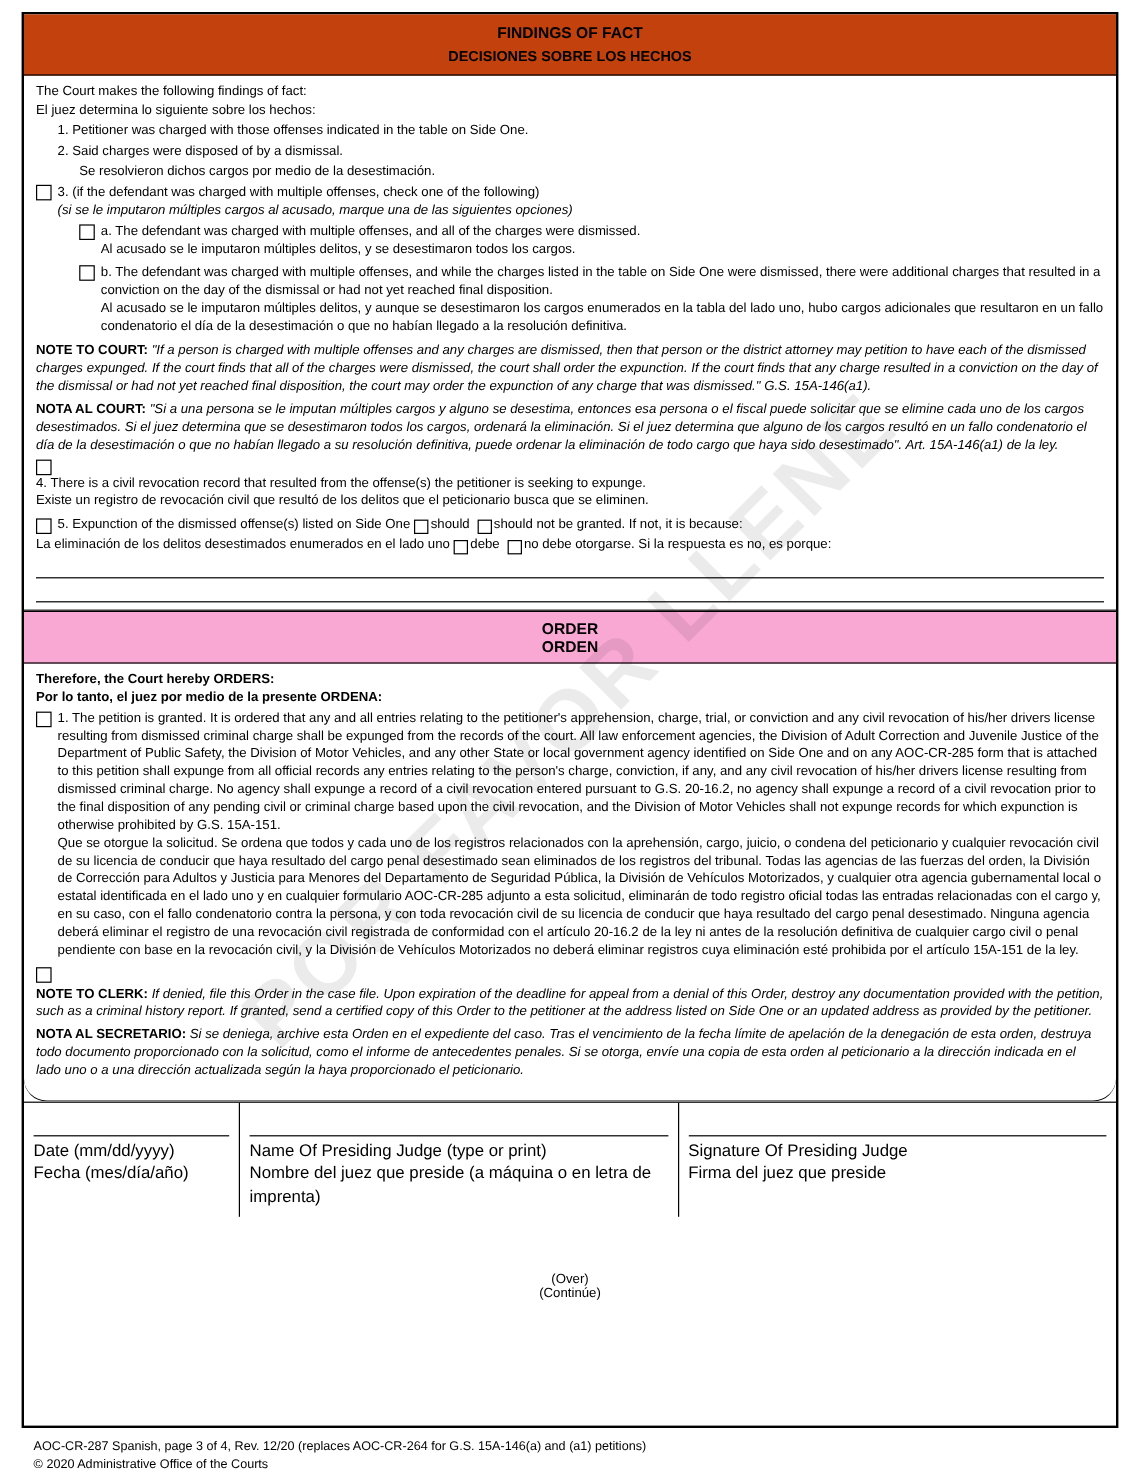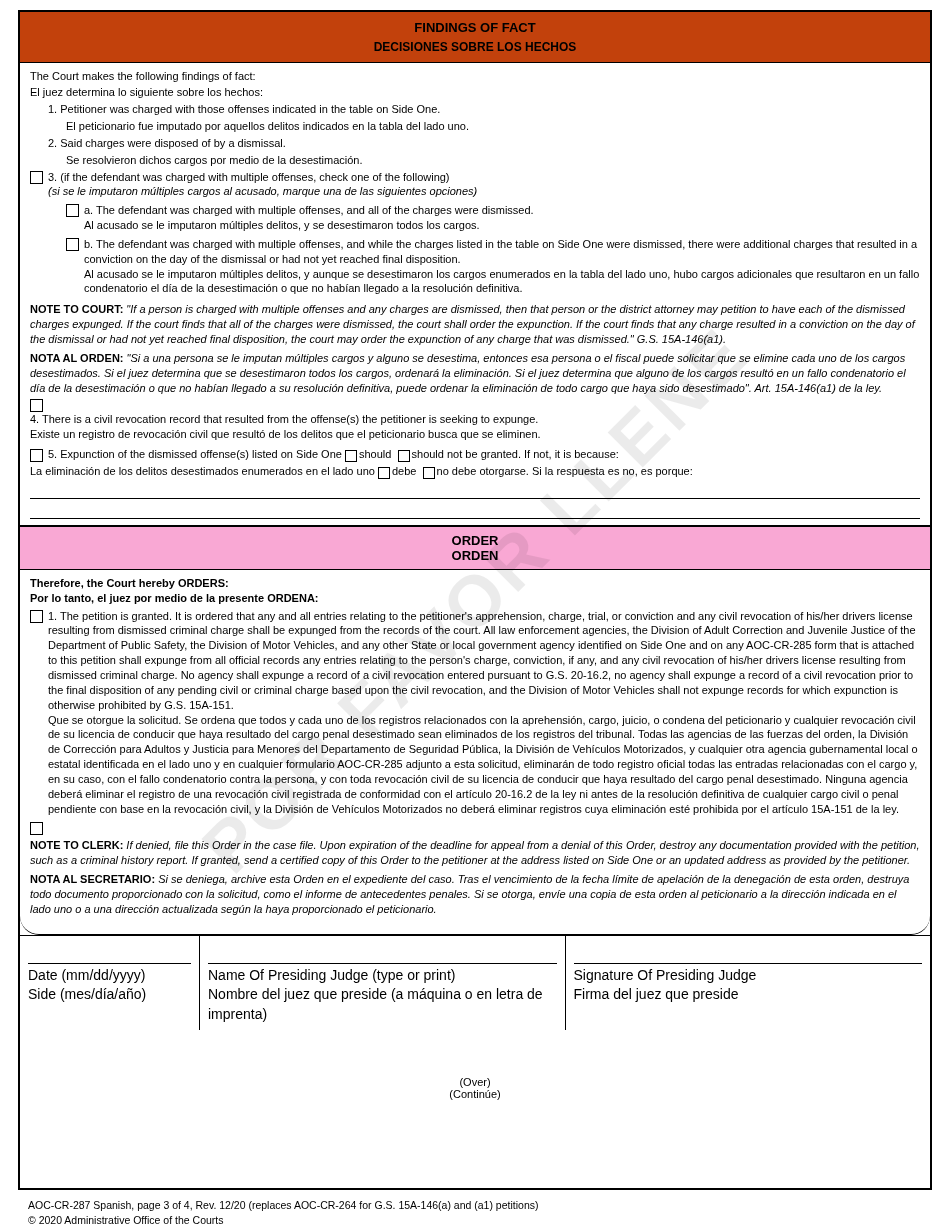--- a/index.html
+++ b/index.html
@@ -161,21 +161,20 @@
 
     <div class="section-header">
       <div>FINDINGS OF FACT</div>
       <div class="subtitle">DECISIONES SOBRE LOS HECHOS</div>
     </div>
 
     <div class="findings-body">
       <div>The Court makes the following findings of fact:</div>
       <div>El juez determina lo siguiente sobre los hechos:</div>
       <div class="indent1">1. Petitioner was charged with those offenses indicated in the table on Side One.</div>
-      <div class="indent2">El peticionario fue imputado por aquellos delitos indicados en la tabla del lado uno.</div>
       <div class="indent1">2. Said charges were disposed of by a dismissal.</div>
       <div class="indent2">Se resolvieron dichos cargos por medio de la desestimación.</div>
 
       <div class="checkbox-row">
         <span class="checkbox"></span>
         <div>
           <span>3. (if the defendant was charged with multiple offenses, check one of the following)</span><br>
           <span class="italic">(si se le imputaron múltiples cargos al acusado, marque una de las siguientes opciones)</span>
         </div>
       </div>
@@ -194,21 +193,21 @@
           <span>b. The defendant was charged with multiple offenses, and while the charges listed in the table on Side One were dismissed, there were additional charges that resulted in a conviction on the day of the dismissal or had not yet reached final disposition.</span><br>
           <span>Al acusado se le imputaron múltiples delitos, y aunque se desestimaron los cargos enumerados en la tabla del lado uno, hubo cargos adicionales que resultaron en un fallo condenatorio el día de la desestimación o que no habían llegado a la resolución definitiva.</span>
         </div>
       </div>
 
       <div class="note-block">
         <span class="bold">NOTE TO COURT:</span>
         <span class="italic">"If a person is charged with multiple offenses and any charges are dismissed, then that person or the district attorney may petition to have each of the dismissed charges expunged. If the court finds that all of the charges were dismissed, the court shall order the expunction. If the court finds that any charge resulted in a conviction on the day of the dismissal or had not yet reached final disposition, the court may order the expunction of any charge that was dismissed." G.S. 15A-146(a1).</span>
       </div>
       <div class="note-block">
-        <span class="bold">NOTA AL ORDEN:</span>
+        <span class="bold">NOTA AL COURT:</span>
         <span class="italic">"Si a una persona se le imputan múltiples cargos y alguno se desestima, entonces esa persona o el fiscal puede solicitar que se elimine cada uno de los cargos desestimados. Si el juez determina que se desestimaron todos los cargos, ordenará la eliminación. Si el juez determina que alguno de los cargos resultó en un fallo condenatorio el día de la desestimación o que no habían llegado a su resolución definitiva, puede ordenar la eliminación de todo cargo que haya sido desestimado". Art. 15A-146(a1) de la ley.</span>
       </div>
 
       <div class="checkbox-row" style="margin-top:3px;flex-direction:column;">
         <span class="checkbox"></span>
         <div>
           <span>4. There is a civil revocation record that resulted from the offense(s) the petitioner is seeking to expunge.</span><br>
           <span>Existe un registro de revocación civil que resultó de los delitos que el peticionario busca que se eliminen.</span>
         </div>
       </div>
@@ -275,21 +274,21 @@
       <div class="note-block">
         <span class="bold">NOTA AL SECRETARIO:</span>
         <span class="italic">Si se deniega, archive esta Orden en el expediente del caso. Tras el vencimiento de la fecha límite de apelación de la denegación de esta orden, destruya todo documento proporcionado con la solicitud, como el informe de antecedentes penales. Si se otorga, envíe una copia de esta orden al peticionario a la dirección indicada en el lado uno o a una dirección actualizada según la haya proporcionado el peticionario.</span>
       </div>
     </div>
 
     <div class="signature-row">
       <div class="sig-cell" style="max-width:180px;">
         <div class="sig-line"></div>
         <div class="sig-label">Date (mm/dd/yyyy)</div>
-        <div class="sig-label">Side (mes/día/año)</div>
+        <div class="sig-label">Fecha (mes/día/año)</div>
       </div>
       <div class="sig-cell">
         <div class="sig-line"></div>
         <div class="sig-label">Name Of Presiding Judge (type or print)</div>
         <div class="sig-label">Nombre del juez que preside (a máquina o en letra de imprenta)</div>
       </div>
       <div class="sig-cell">
         <div class="sig-line"></div>
         <div class="sig-label">Signature Of Presiding Judge</div>
         <div class="sig-label">Firma del juez que preside</div>

